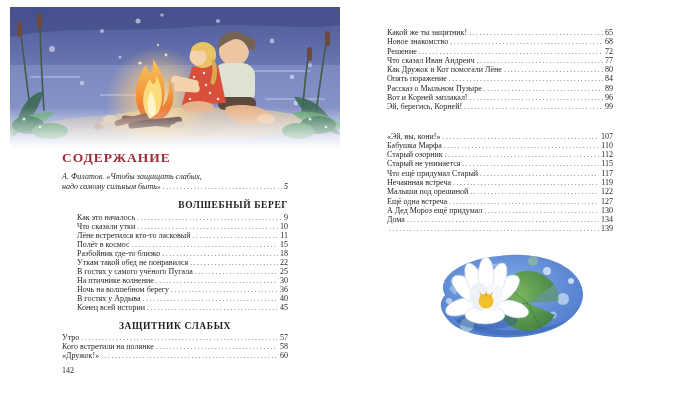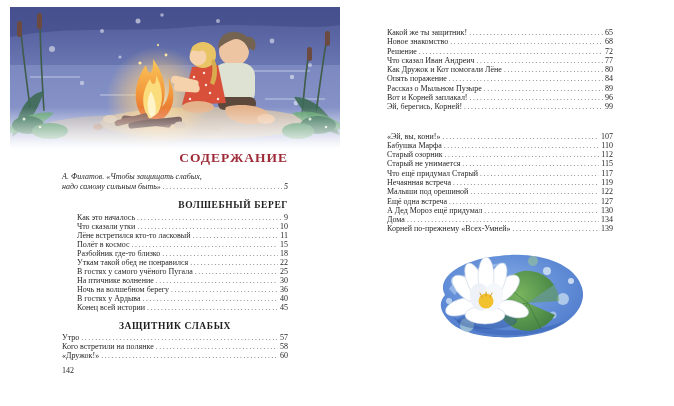--- a/index.html
+++ b/index.html
@@ -3,21 +3,21 @@
 <meta charset="utf-8">
 <style>
   html,body { margin:0; padding:0; background:#ffffff; }
   .canvas {
     position:relative; width:674px; height:406px; background:#ffffff;
     font-family:"Liberation Serif","DejaVu Serif",serif; color:#262626; overflow:hidden;
   }
   .abs { position:absolute; }
   .main-heading {
     font-size:13.5px; font-weight:bold; letter-spacing:1px;
-    text-align:right; line-height:16px;
+    text-align:left; line-height:16px;
   }
   .section-heading {
     font-size:9.5px; font-weight:bold; letter-spacing:0.6px;
     text-align:center; color:#1e1e1e; line-height:11px;
   }
   .intro { font-style:italic; font-size:8px; line-height:9.5px; }
   .toc-list { }
   .toc-row { display:flex; align-items:flex-end; font-size:8px; }
   .lh-left  .toc-row { line-height:9.05px;padding-left:15px; }
   .lh-right .toc-row { line-height:9.3px; }
@@ -355,21 +355,20 @@
         <span class="toc-title">А Дед Мороз ещё придумал</span>
         <span class="dots"></span>
         <span class="toc-page">130</span>
       </div>
       <div class="toc-row">
         <span class="toc-title">Дома</span>
         <span class="dots"></span>
         <span class="toc-page">134</span>
       </div>
       <div class="toc-row">
-        <span class="toc-title">Корней по-прежнему «Всех-Умней»</span>
         <span class="dots"></span>
         <span class="toc-page">139</span>
       </div>
     </div>
 
   <svg class="abs illu" style="left:423px; top:241px;" width="168" height="104" viewBox="0 0 168 104" aria-hidden="true">
     <defs>
       <radialGradient id="wash" cx="0.45" cy="0.4" r="0.75">
         <stop offset="0" stop-color="#86aee6"></stop>
         <stop offset="0.6" stop-color="#5e8ad5"></stop>

